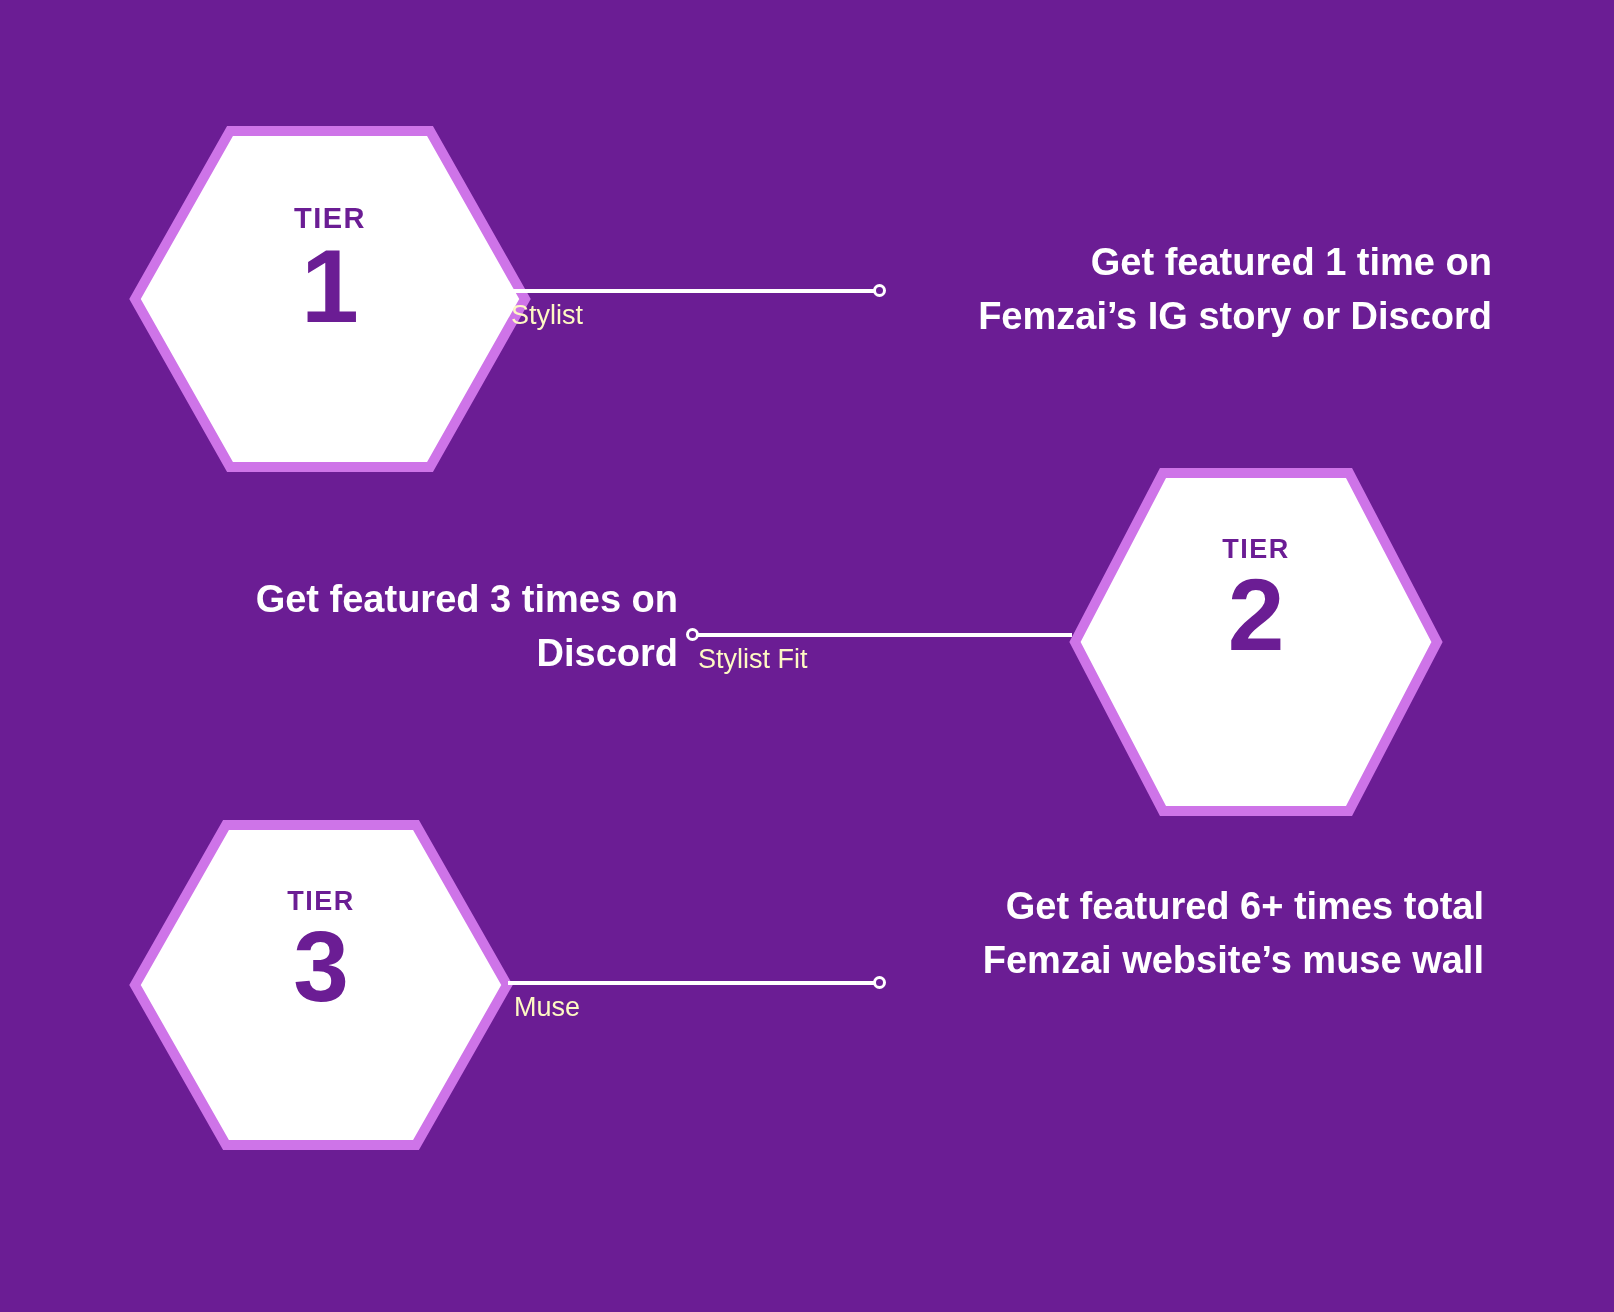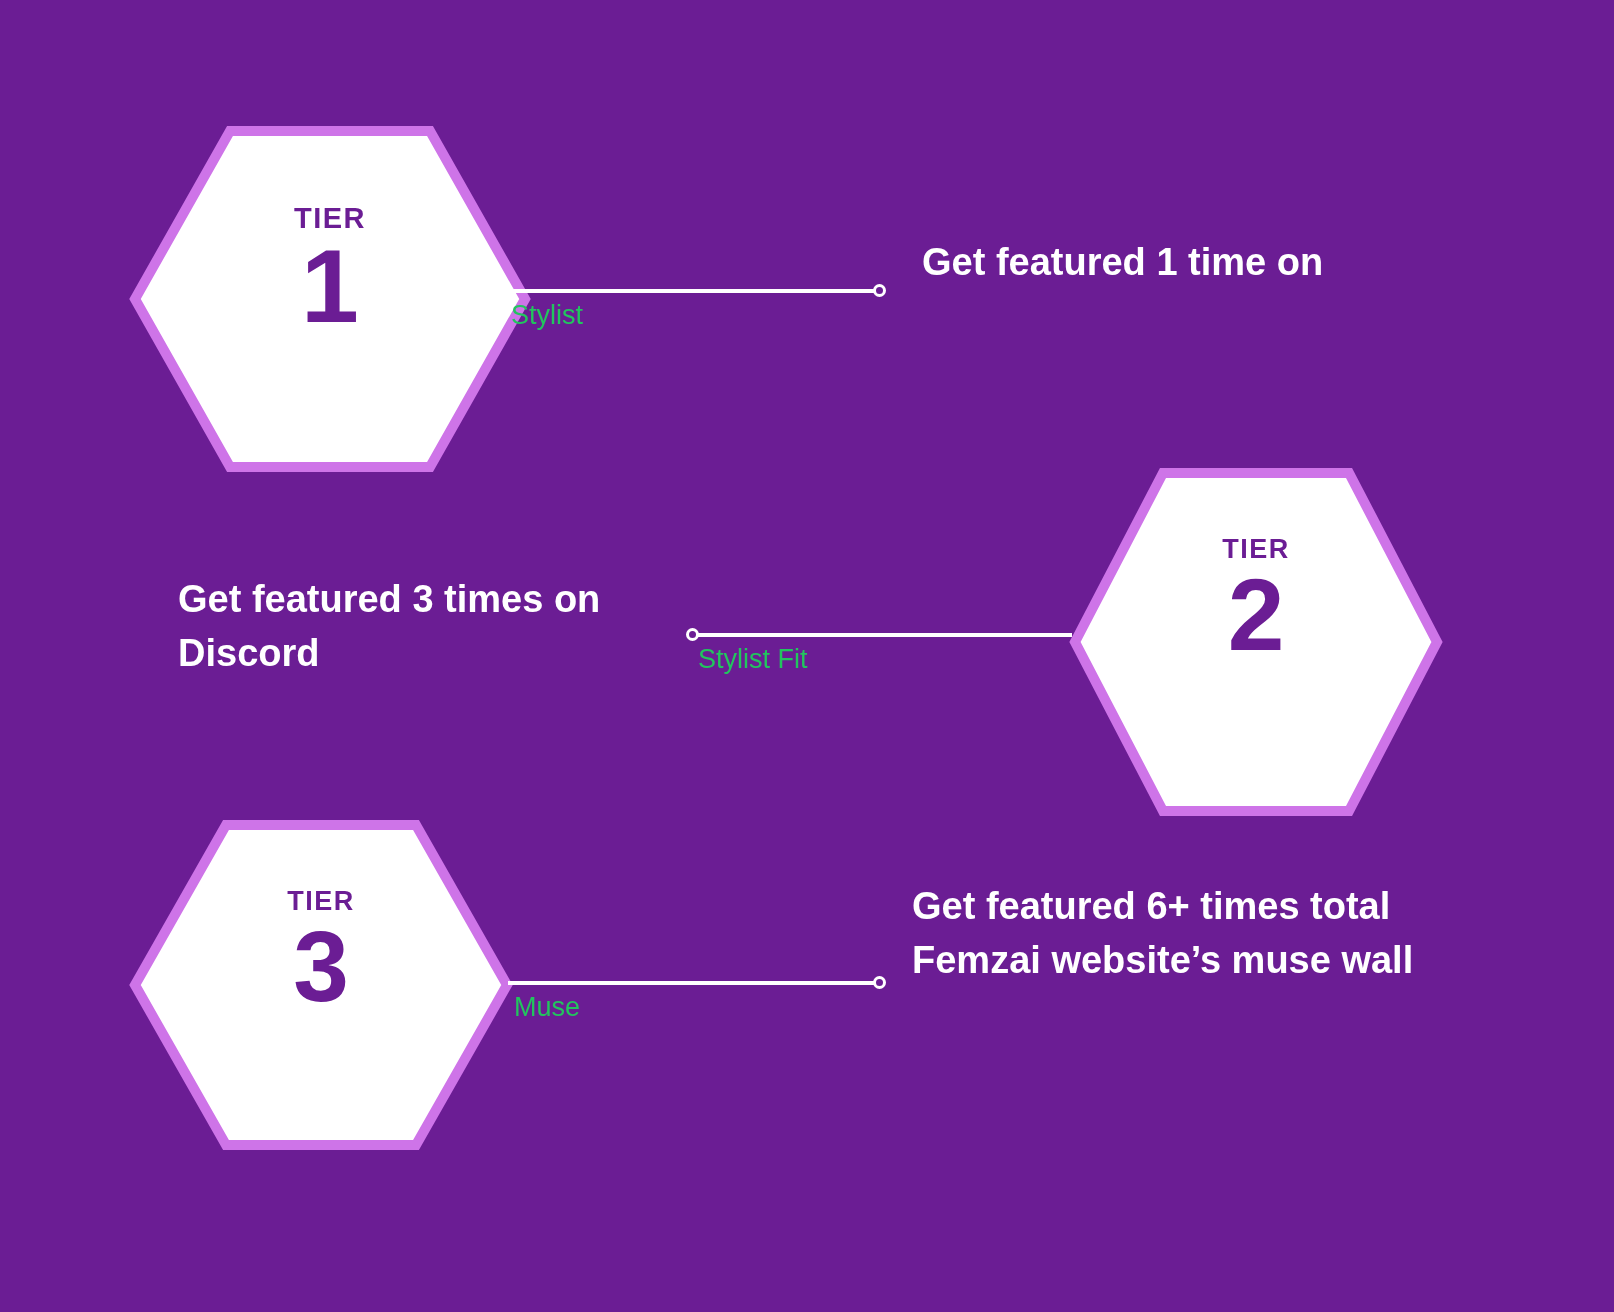--- a/index.html
+++ b/index.html
@@ -69,37 +69,37 @@
     border: 3px solid #FFFFFF;
     border-radius: 50%;
     background: #6B1D94;
     box-sizing: border-box;
     top: -5px;
   }
   .connector-dot.right { right: -6px; }
   .connector-dot.left { left: -6px; }
   .connector-caption {
     position: absolute;
-    color: #22c55e;
+    color: #fef9c3;
     font-size: 27px;
     font-weight: normal;
     white-space: nowrap;
     top: 10px;
     line-height: 1.25;
   }
   .connector-caption.align-left { left: 6px; }
 
   
   .desc {
     position: absolute;
     color: #FFFFFF;
     font-weight: bold;
     font-size: 38px;
     line-height: 1.42;
-    text-align: left;
+    text-align: right;
   }
   .desc-line { display: block; white-space: nowrap; }
 
   
   #hex-tier-1 { left: 130px; top: 126px;  width: 400px; height: 346px; }
   #hex-tier-2 { left: 1070px; top: 468px; width: 372px; height: 348px; }
   #hex-tier-3 { left: 130px; top: 820px;  width: 382px; height: 330px; }
 
   #hex-tier-1 .hex-label { top: 78px; }
   #hex-tier-2 .hex-label { top: 68px; }
@@ -142,20 +142,21 @@
   </div>
 
   <div class="connector" id="connector-tier-1">
     <div class="connector-line"></div>
     <div class="connector-dot right"></div>
     <div class="connector-caption align-left">Stylist</div>
   </div>
 
   <div class="desc" id="desc-tier-1">
     <span class="desc-line">Get featured 1 time on</span>
+    <span class="desc-line">Femzai’s IG story or Discord</span>
   </div>
 
   <div class="hex" id="hex-tier-2">
     <svg width="372" height="348" viewBox="0 0 372 348">
       <polygon points="93,5 279,5 367,174 279,343 93,343 5,174" fill="#FFFFFF" stroke="#CE74E8" stroke-width="10" stroke-linejoin="miter"></polygon>
     </svg>
     <div class="hex-label">
       <div class="hex-tier-word">TIER</div>
       <div class="hex-tier-num">2</div>
     </div>

